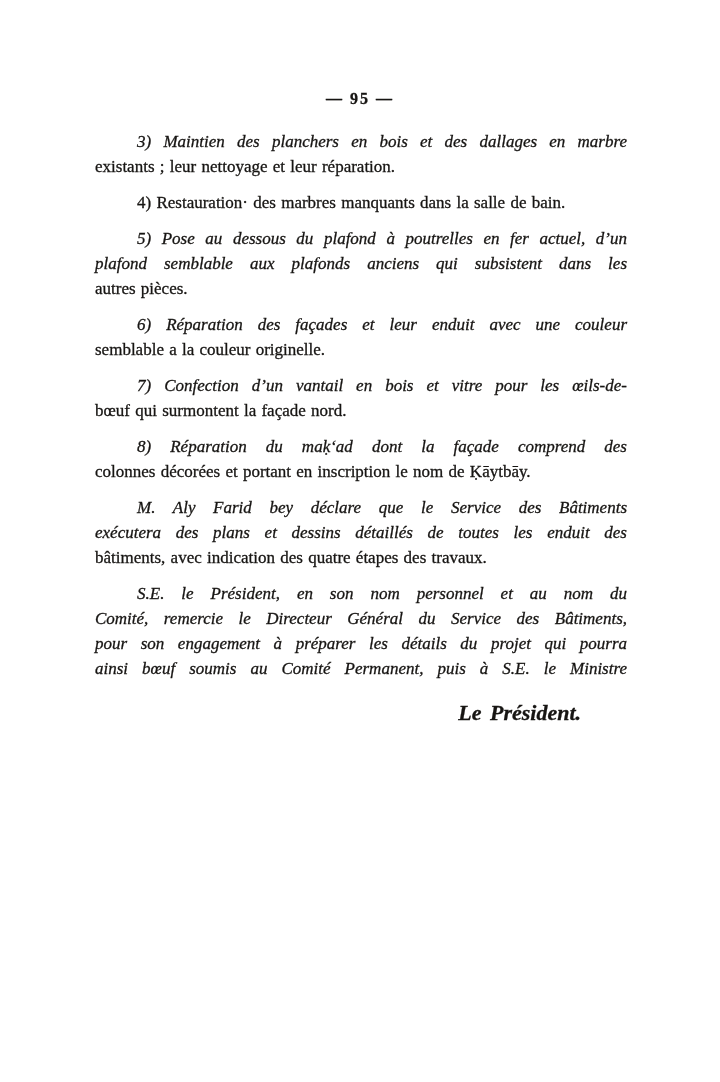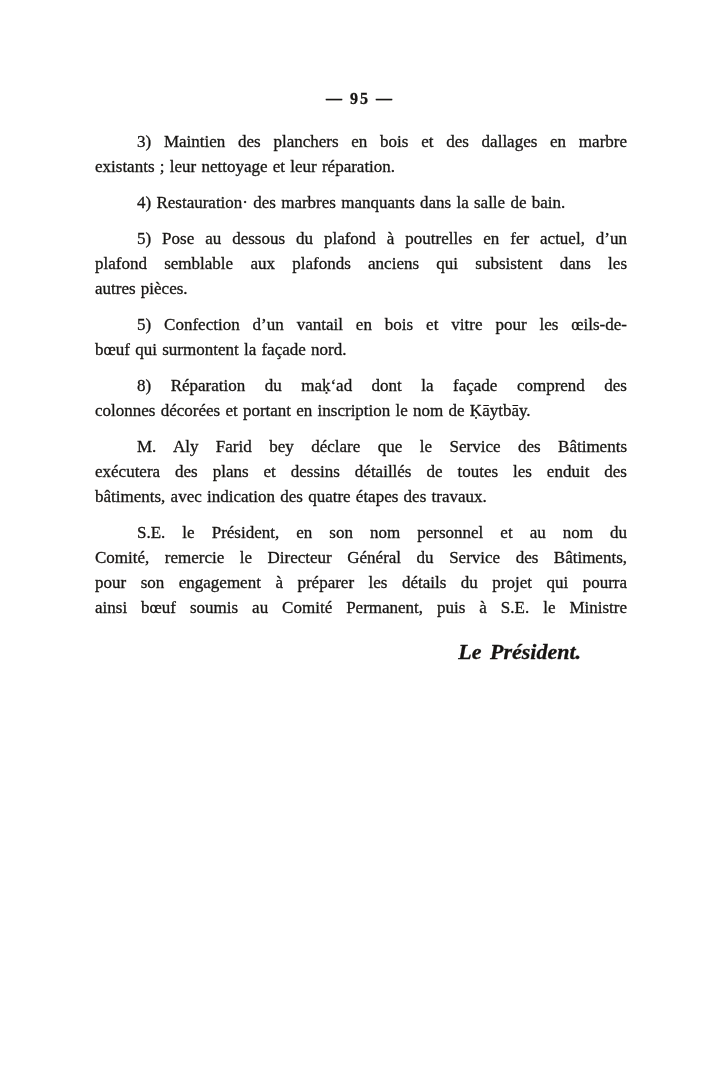--- a/index.html
+++ b/index.html
@@ -45,20 +45,21 @@
   }
   .line {
     white-space: normal;
   }
   .line.first {
     padding-left: 42px;
   }
   .line.just {
     text-align: justify;
     text-align-last: justify;
+    font-style: italic;
   }
   .signature {
     margin-top: 19px;
     padding-right: 46px;
     text-align: right;
     font-style: italic;
     font-weight: 700;
     font-size: 22px;
     word-spacing: 3px;
   }
@@ -77,21 +78,25 @@
         </div>
         <div class="paragraph">
           <div class="line first">4) Restauration· des marbres manquants dans la salle de bain.</div>
         </div>
         <div class="paragraph">
           <div class="line first just">5) Pose au dessous du plafond à poutrelles en fer actuel, d’un</div>
           <div class="line just">plafond semblable aux plafonds anciens qui subsistent dans les</div>
           <div class="line">autres pièces.</div>
         </div>
         <div class="paragraph">
-          <div class="line first just">5) Confection d’un vantail en bois et vitre pour les œils-de-</div>
+          <div class="line first just">6) Réparation des façades et leur enduit avec une couleur</div>
+          <div class="line">semblable a la couleur originelle.</div>
+        </div>
+        <div class="paragraph">
+          <div class="line first just">7) Confection d’un vantail en bois et vitre pour les œils-de-</div>
           <div class="line">bœuf qui surmontent la façade nord.</div>
         </div>
         <div class="paragraph">
           <div class="line first just">8) Réparation du maḳʻad dont la façade comprend des</div>
           <div class="line">colonnes décorées et portant en inscription le nom de Ḳāytbāy.</div>
         </div>
         <div class="paragraph">
           <div class="line first just">M. Aly Farid bey déclare que le Service des Bâtiments</div>
           <div class="line just">exécutera des plans et dessins détaillés de toutes les enduit des</div>
           <div class="line">bâtiments, avec indication des quatre étapes des travaux.</div>

